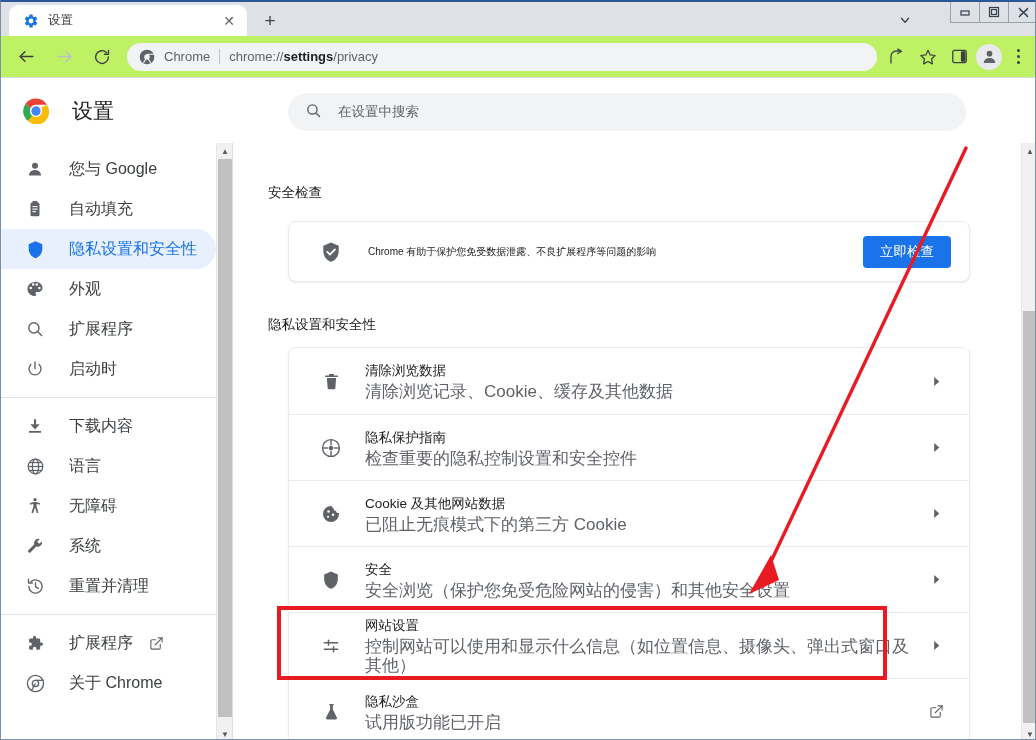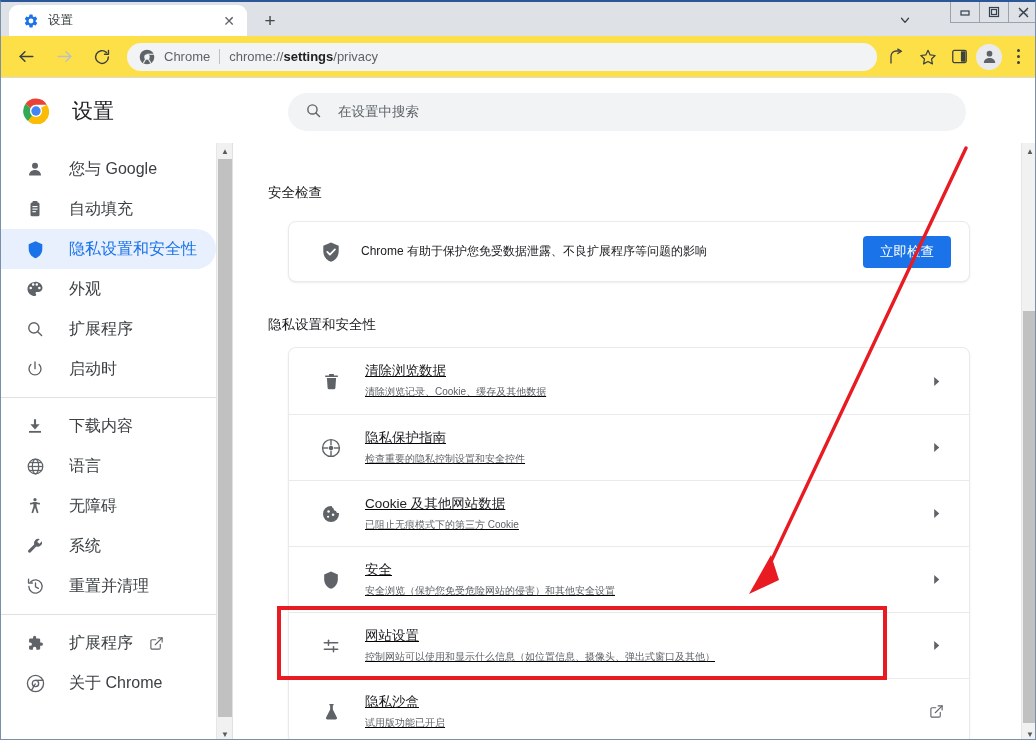--- a/index.html
+++ b/index.html
@@ -77,21 +77,21 @@
     background: #dee1e6;
     display: flex; align-items: center; justify-content: center;
     color: #33404d;
   }
   .winbtn:first-child { border-left: 1px solid #9aa3ad; }
 
   
   .toolbar {
     position: absolute; left: 0; top: 34px;
     width: 1036px; height: 42px;
-    background: #fde047;
+    background: #bef264;
     display: flex; align-items: center;
     border-bottom: 1px solid #dadce0;
   }
   .navbtn {
     width: 30px; height: 30px; margin-left: 8px;
     display: flex; align-items: center; justify-content: center;
     border-radius: 50%;
   }
   .navbtn.first { margin-left: 10px; }
   .omnibox {
@@ -224,51 +224,50 @@
     border-radius: 8px;
     box-shadow: 0 1px 2px rgba(60,64,67,0.10);
   }
 
   
   #safety-card {
     left: 54px; top: 78px; width: 682px; height: 61px;
     display: flex; align-items: center;
   }
   .sc-shield { margin-left: 31px; width: 22px; height: 22px; display: flex; }
-  .sc-text { margin-left: 19px; font-size: 12px; color: #202124; flex: 1; }
+  .sc-text { margin-left: 26px; font-size: 10px; color: #202124; flex: 1; }
   .sc-btn {
     margin-right: 18px;
     height: 32px; padding: 0 17px;
     background: #1a73e8; color: #ffffff;
     border: none; border-radius: 4px;
     font-size: 13.5px; font-family: inherit;
     display: flex; align-items: center; justify-content: center;
   }
 
   
   #privacy-card {
     left: 54px; top: 204px; width: 682px;
   }
   .prow {
     position: relative;
     display: flex; align-items: center;
     height: 66px;
     border-top: 1px solid #e8eaed;
-    text-decoration: underline;
   }
   .prow:first-child { border-top: none; }
   .prow-icon {
     width: 24px; height: 24px; flex: 0 0 24px;
     margin-left: 30px;
     display: flex; align-items: center; justify-content: center;
     color: #5f6368;
   }
   .prow-txt { margin-left: 22px; flex: 1; }
   .prow-title { font-size: 13.5px; color: #202124; line-height: 19px; }
-  .prow-sub { font-size: 10px; color: #5f6368; line-height: 19px; margin-top: 2px; }
+  .prow-sub { font-size: 17px; color: #5f6368; line-height: 19px; margin-top: 2px; }
   .prow-chev {
     width: 30px; flex: 0 0 30px; margin-right: 18px;
     display: flex; align-items: center; justify-content: center;
     color: #5f6368;
   }
 
   
   .page-scroll {
     position: absolute; right: 0; top: 0;
     width: 16px; height: 599px;

